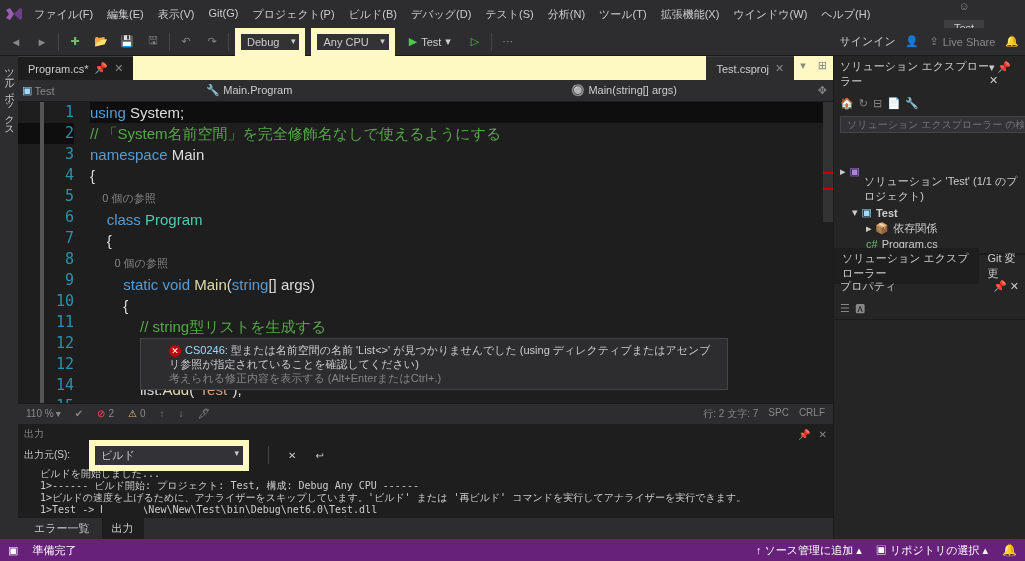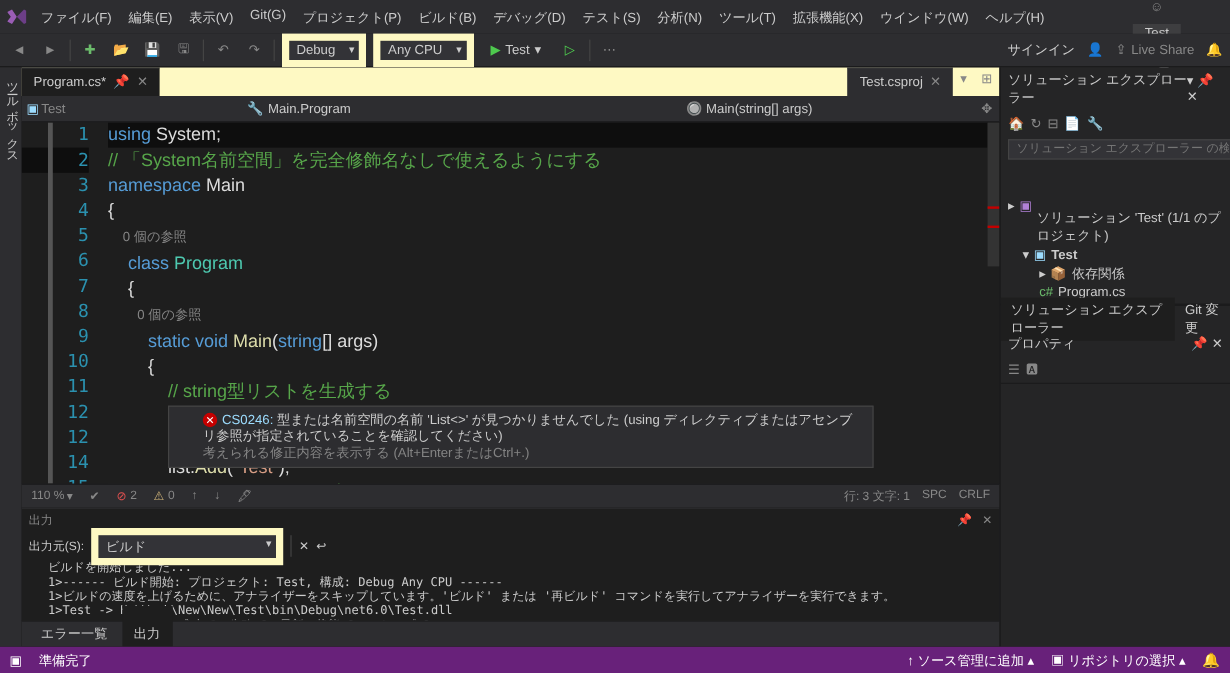--- a/index.html
+++ b/index.html
@@ -56,21 +56,21 @@
 .minimap .thumb { position: absolute; top: 0; width: 100%; height: 120px; background: #333; }
 .minimap .mark { position: absolute; width: 100%; height: 2px; }
 .editor-status { height: 20px; background: #2d2d30; display: flex; align-items: center; padding: 0 8px; gap: 14px; font-size: 10px; color: #888; border-top: 1px solid #1b1b1c; }
 .editor-status .zoom { display: flex; align-items: center; gap: 2px; }
 .err-badge { display: flex; align-items: center; gap: 3px; }
 .err-red { color: #e05050; }
 .editor-status .right { margin-left: auto; display: flex; gap: 10px; }
 .output-panel { height: 94px; background: #1e1e1e; border-top: 1px solid #2d2d30; display: flex; flex-direction: column; }
 .output-header { height: 20px; color: #888; font-size: 10px; padding: 2px 6px; display: flex; align-items: center; justify-content: space-between; }
 .output-header .tools { display: flex; gap: 8px; }
-.output-bar { height: 22px; display: flex; align-items: center; padding: 0 6px; gap: 6px; font-size: 10px; }
+.output-bar { height: 22px; display: flex; align-items: center; padding: 0 6px; gap: 19px; font-size: 10px; }
 .output-body { flex: 1; font-family: Consolas, monospace; font-size: 10px; line-height: 12px; color: #ccc; padding: 2px 22px; overflow: hidden; white-space: pre; }
 .bottom-tabs { height: 22px; background: #2d2d30; display: flex; align-items: center; padding: 0 6px; gap: 2px; border-top: 1px solid #1b1b1c; }
 .bottom-tab { padding: 16px 10px; font-size: 11px; color: #ccc; }
 .bottom-tab.active { background: #1e1e1e; }
 .right-panel { width: 192px; background: #252526; display: flex; flex-direction: column; border-left: 1px solid #1b1b1c; }
 .panel-sec { border-bottom: 1px solid #1b1b1c; }
 .panel-title { padding: 3px 6px; font-size: 11px; color: #ccc; display: flex; align-items: center; justify-content: space-between; }
 .panel-toolbar { height: 22px; display: flex; align-items: center; gap: 5px; padding: 0 6px; color: #888; font-size: 11px; }
 .panel-search { width: 100%; background: #333337; border: 1px solid #444; padding: 2px 6px; color: #888; font-size: 10px; margin: 2px 6px; }
 .tree { padding: 2px 4px; font-size: 11px; color: #ccc; }
@@ -248,21 +248,21 @@
           <span>2</span>
         </span>
       <span class="err-badge">
           <span style="color:#d7ba7d;">⚠</span>
           <span>0</span>
         </span>
       <span>↑</span>
       <span>↓</span>
       <span>🖋</span>
       <span class="right">
-        <span>行: 3  文字: 1</span>
+        <span>行: 2  文字: 7</span>
         <span>SPC</span>
         <span>CRLF</span>
       </span>
     </div>
 
     <div class="output-panel">
       <div class="output-header">
         <span>出力</span>
         <span class="tools">
             <span>📌</span>

